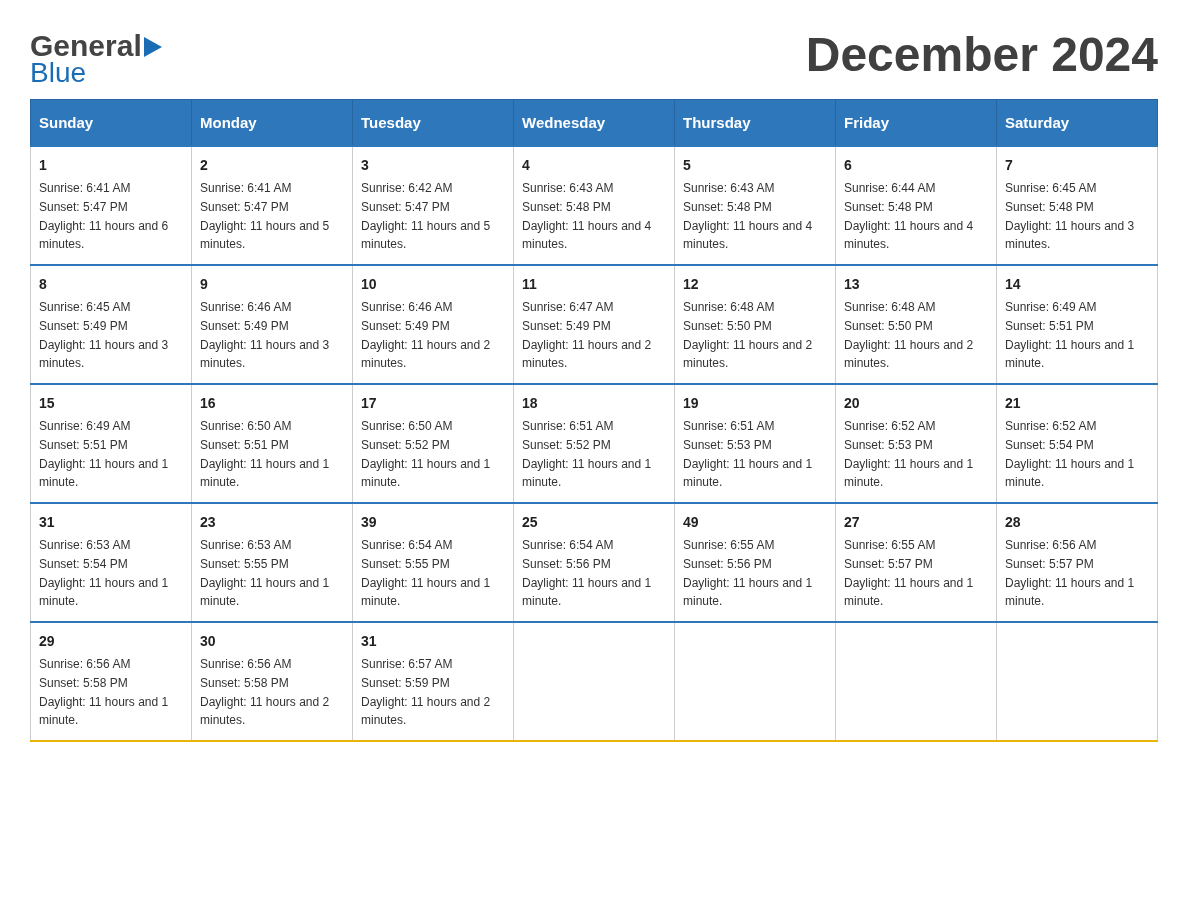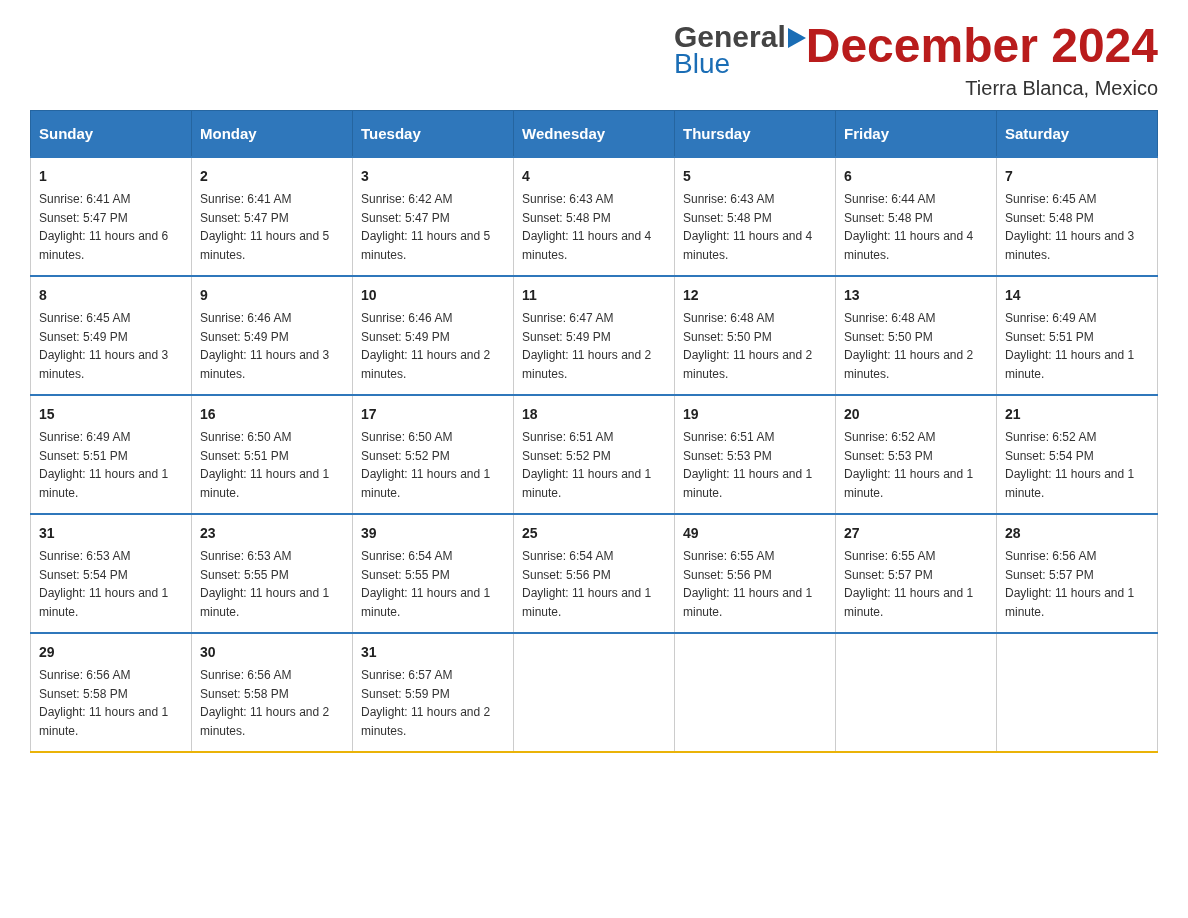--- a/index.html
+++ b/index.html
@@ -4,36 +4,37 @@
   <style>
     * { box-sizing: border-box; margin: 0; padding: 0; }
     body {
       font-family: Arial, sans-serif;
       background: #fff;
       padding: 20px 30px;
       color: #222;
     }
     .header {
       display: flex;
-      justify-content: flex-end;
+      justify-content: space-between;
       align-items: flex-start;
       margin-bottom: 10px;
+      margin-top: 9px;
     }
     .logo {
       display: flex;
       flex-direction: column;
       align-items: flex-start;
     }
     .title-block {
       text-align: right;
     }
     .month-title {
       font-size: 48px;
       font-weight: bold;
-      color: #b91c1c;
+      color: #404040;
       line-height: 1.1;
     }
     .location {
       font-size: 20px;
       color: #333;
       margin-top: 4px;
     }
     table {
       width: 100%;
       border-collapse: collapse;
@@ -109,21 +110,20 @@
 <div class="header">
   <div class="logo">
     <div class="logo-row">
       <span class="logo-general">General</span>
       <span class="logo-arrow"></span>
     </div>
     <div class="logo-blue-text">Blue</div>
   </div>
   <div class="title-block">
     <div class="month-title">December 2024</div>
-    <div class="location">Tierra Blanca, Mexico</div>
   </div>
 </div>
 
 <table>
   <thead>
     <tr>
     <th>Sunday</th>
         <th>Monday</th>
         <th>Tuesday</th>
         <th>Wednesday</th>

